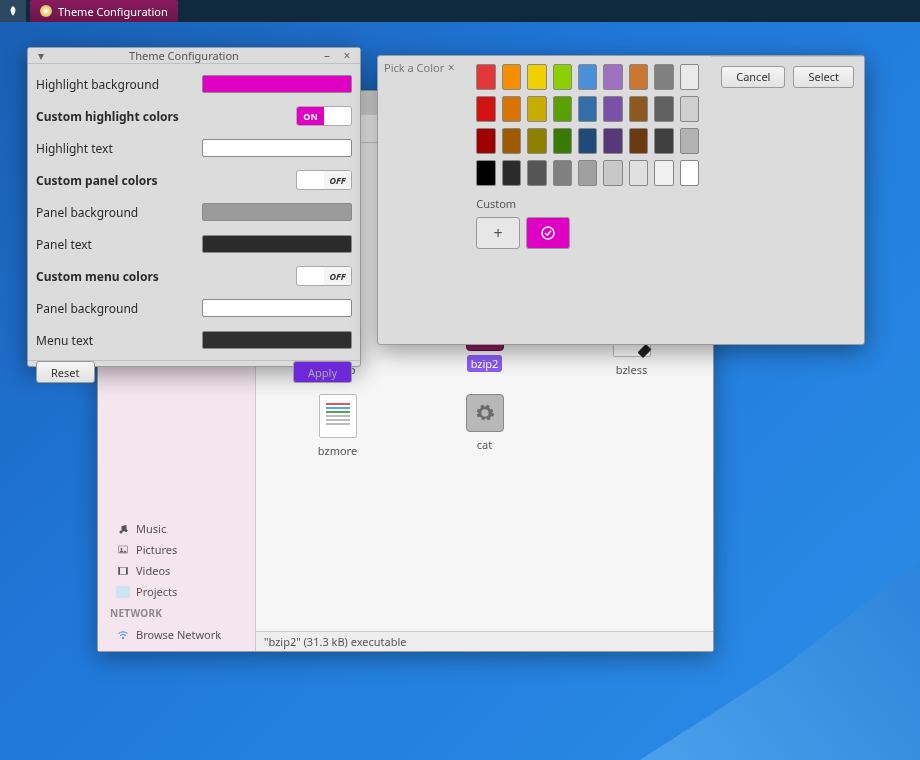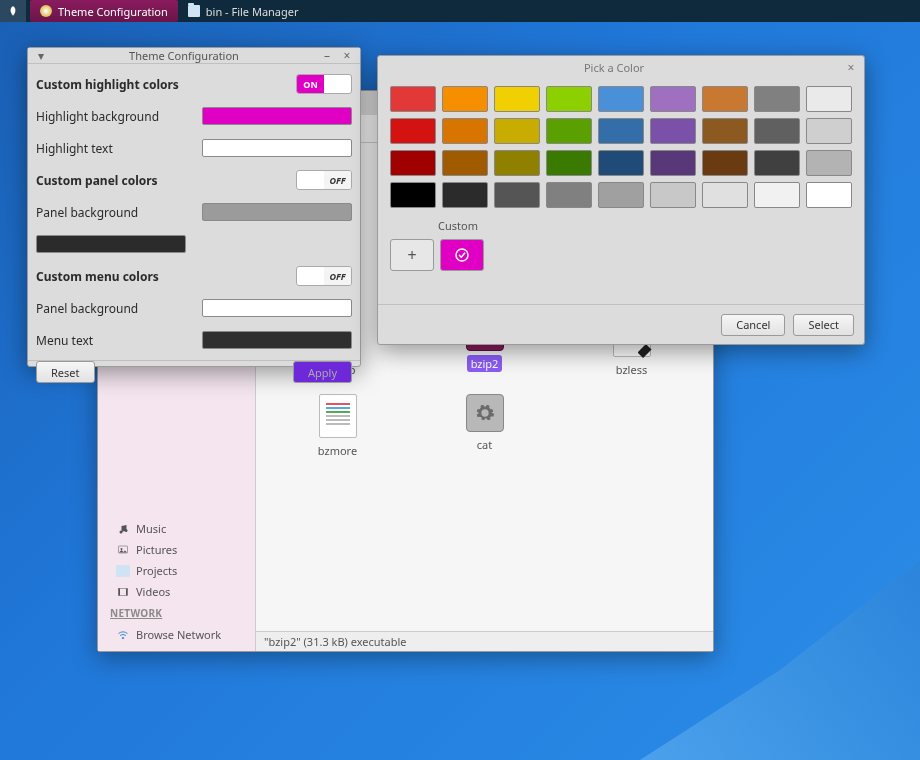--- a/index.html
+++ b/index.html
@@ -16,21 +16,21 @@
 .tb-folder::before { content:""; position:absolute; top:-2px; left:0; width:6px; height:2px; background:#cfe3f5; border-radius:1px 1px 0 0; }
 
 
 .wall-accent { position:absolute; bottom:0; right:0; width:280px; height:200px; background: linear-gradient(60deg, #63b2f0 0%, #2d82d4 100%); clip-path: polygon(100% 0, 100% 100%, 0 100%, 50% 55%); opacity:.6; }
 
 
 .fm { position:absolute; left:97px; top:90px; width:617px; height:562px; background:#f6f6f6; border:1px solid #999; border-radius:3px; box-shadow: 0 6px 24px rgba(0,0,0,.35); display:flex; flex-direction:column; }
 .fm-title { height:24px; background:#dadada; display:flex; align-items:center; justify-content:flex-end; padding:0 6px; gap:4px; }
 .fm-body { flex:1; display:flex; min-height:0; }
 .fm-sidebar { width:158px; background:#f4e5ef; border-right:1px solid #ccc; padding:6px 0; font-size:11px; color:#555; overflow:hidden; display:flex; flex-direction:column; justify-content:flex-end; }
-.fm-sidebar .cat { color:#8a8a8a; font-weight:700; padding:4px 12px 4px 12px; font-size:10px; letter-spacing:.3px;text-decoration:underline; }
+.fm-sidebar .cat { color:#8a8a8a; font-weight:700; padding:4px 12px 4px 12px; font-size:10px; letter-spacing:.3px; }
 .fm-sidebar .sbi { display:flex; align-items:center; gap:6px; padding:3px 8px 3px 18px; color:#555; }
 .fm-sidebar .sbi .sico { width:14px; height:12px; background:#cfe3f5; border-radius:1px; }
 .fm-main { flex:1; display:flex; flex-direction:column; }
 .fm-pathbar { height:28px; border-bottom:1px solid #ccc; display:flex; align-items:center; padding:0 8px; font-size:11px; gap:4px; }
 .fm-grid { flex:1; overflow:auto; padding:8px; }
 .fm-grid-inner { display:grid; grid-template-columns:repeat(3,1fr); row-gap:16px; }
 .fi { display:flex; flex-direction:column; align-items:center; gap:4px; font-size:11px; color:#555; }
 .fi .icon-doc { width:38px; height:44px; background:#fff; border:1px solid #bbb; border-radius:2px; position:relative; }
 .fi .icon-doc::before, .fi .icon-doc::after { content:""; position:absolute; left:6px; right:6px; height:2px; background:#d56; top:8px; box-shadow: 0 4px 0 #5ad, 0 8px 0 #5a5, 0 12px 0 #bbb, 0 16px 0 #bbb, 0 20px 0 #bbb; }
 .fi .icon-doc.link::after { content:""; position:absolute; box-shadow:none; bottom:-2px; right:-2px; left:auto; width:14px; height:14px; top:auto; background:#222; clip-path: polygon(0 60%, 60% 0, 100% 40%, 40% 100%); }
@@ -56,28 +56,28 @@
 .toggle .on { width:50%; height:100%; display:flex; align-items:center; justify-content:center; }
 .toggle .off { width:50%; height:100%; display:flex; align-items:center; justify-content:center; color:#888;font-style:italic; }
 .toggle.active .on { background:#e000c4; color:#fff; }
 .toggle.inactive .off { background:#f4f4f4; color:#333; }
 .tc-foot { height:34px; border-top:1px solid #c0c0c0; display:flex; align-items:flex-start; padding:0 8px; gap:12px; }
 .btn { height:22px; padding:0 14px; background:linear-gradient(#f6f6f6,#e2e2e2); border:1px solid #9a9a9a; border-radius:3px; font-size:11px; color:#333; display:flex; align-items:center; }
 .btn.disabled { color:#aaa; background:#6d28d9; }
 .tc-foot .sp { flex:1; }
 
 
-.cp { position:absolute; left:377px; top:55px; width:488px; height:290px; background:#dcdcdc; border:1px solid #9a9a9a; border-radius:3px; box-shadow: 0 6px 24px rgba(0,0,0,.4); display:flex; flex-direction:column; font-size:12px; }
+.cp { position:absolute; left:377px; top:55px; width:488px; height:290px; background:#dcdcdc; border:1px solid #9a9a9a; border-radius:3px; box-shadow: 0 6px 24px rgba(0,0,0,.4); display:flex; flex-direction:row; font-size:12px; }
 .cp-title { height:22px; display:flex; align-items:center; padding:0 6px; color:#777; font-size:11px; }
 .cp-title .t { flex:1; text-align:center; }
 .cp-title .x { width:14px; height:14px; font-size:12px; display:flex; align-items:center; justify-content:center; }
 .cp-body { flex:1; padding:8px 12px; }
 .cp-grid { display:grid; grid-template-columns:repeat(9,1fr); gap:6px; margin-bottom:10px; }
 .sw { height:26px; border:1px solid #888; border-radius:2px; }
-.cp-custom-lbl { color:#555; font-size:11px; margin-bottom:6px;margin-left:48px; }
+.cp-custom-lbl { color:#555; font-size:11px; margin-bottom:6px; }
 .cp-custom-row { display:flex; gap:6px; }
 .cp-add { width:44px; height:32px; border:1px solid #9a9a9a; background:#e7e7e7; border-radius:3px; display:flex; align-items:center; justify-content:center; font-size:16px; color:#555; }
 .cp-sel { width:44px; height:32px; border:1px solid #9a9a9a; border-radius:3px; background:#e000c4; display:flex; align-items:center; justify-content:center; }
 .cp-sel svg { width:18px; height:18px; stroke:#fff; fill:none; stroke-width:2; }
 .cp-foot { height:40px; border-top:1px solid #c0c0c0; display:flex; align-items:center; justify-content:flex-end; padding:0 10px; gap:8px; }
 </style>
 </head>
 <body>
 
 <div class="wall-accent"></div>
@@ -86,24 +86,20 @@
   <div class="menu-icon">
     <svg viewBox="0 0 24 24" fill="#fff">
         <circle cx="12" cy="12" r="9" fill="#2b4860"></circle>
         <path d="M12 4 C7 6 6 14 12 20 C18 14 17 6 12 4" fill="#fff"></path>
       </svg>
   </div>
   <div class="taskbar-item active">
     <span class="tb-ico" style="background:radial-gradient(#fff,#d0a000);border-radius:50%;"></span>
     <span>Theme Configuration</span>
   </div>
-  <div class="taskbar-item">
-    <span class="tb-ico tb-folder"></span>
-    <span>bin - File Manager</span>
-  </div>
 </div>
 
 <div class="fm">
   <div class="fm-title"></div>
   <div class="fm-pathbar">
     <span>‹</span>
     <span>›</span>
     <span class="tb-ico tb-folder" style="margin-left:6px;"></span>
     <span>Fil...</span>
   </div>
@@ -120,31 +116,31 @@
           </div>
           <div class="sbi">
             <svg width="14" height="12" viewBox="0 0 24 24" fill="#555">
               <rect x="3" y="4" width="18" height="14" rx="1" fill="none" stroke="#555"></rect>
               <circle cx="9" cy="10" r="2"></circle>
               <path d="M4 17 l5 -5 l4 4 l3 -3 l4 4"></path>
             </svg>
             <span>Pictures</span>
           </div>
           <div class="sbi">
-            <span class="sico"></span>
-            <span>Projects</span>
-          </div>
-          <div class="sbi">
             <svg width="14" height="12" viewBox="0 0 24 24" fill="#555">
               <rect x="3" y="5" width="18" height="14" fill="none" stroke="#555"></rect>
               <rect x="3" y="5" width="3" height="14" fill="#555"></rect>
               <rect x="18" y="5" width="3" height="14" fill="#555"></rect>
             </svg>
             <span>Videos</span>
           </div>
+          <div class="sbi">
+            <span class="sico"></span>
+            <span>Projects</span>
+          </div>
         </div>
       <div class="cat">NETWORK</div>
       <div id="fm-network">
           <div class="sbi">
             <svg width="14" height="12" viewBox="0 0 24 24" fill="none" stroke="#3a90d0" stroke-width="2">
               <path d="M3 9 a15 15 0 0 1 18 0"></path>
               <path d="M6 13 a10 10 0 0 1 12 0"></path>
               <circle cx="12" cy="18" r="1.5" fill="#3a90d0"></circle>
             </svg>
             <span>Browse Network</span>
@@ -212,46 +208,47 @@
 
 <div class="tc">
   <div class="tc-title">
     <span class="tbtn">▾</span>
     <span class="t">Theme Configuration</span>
     <span class="tbtn">–</span>
     <span class="tbtn">×</span>
   </div>
   <div class="tc-body" id="tc-body">
       <div class="row">
+        <span class="lbl">Highlight background</span>
+        <div class="swatch" style="background:#e000c4"></div>
+      </div>
+      <div class="row">
         <span class="lbl bold">Custom highlight colors</span>
         <div class="toggle active">
           <span class="on">ON</span>
           <span class="off"></span>
         </div>
       </div>
       <div class="row">
-        <span class="lbl">Highlight background</span>
-        <div class="swatch" style="background:#e000c4"></div>
-      </div>
-      <div class="row">
         <span class="lbl">Highlight text</span>
         <div class="swatch" style="background:#ffffff"></div>
       </div>
       <div class="row">
         <span class="lbl bold">Custom panel colors</span>
         <div class="toggle inactive">
           <span class="on"></span>
           <span class="off">OFF</span>
         </div>
       </div>
       <div class="row">
         <span class="lbl">Panel background</span>
         <div class="swatch" style="background:#9b9b9b"></div>
       </div>
       <div class="row">
+        <span class="lbl">Panel text</span>
         <div class="swatch" style="background:#2b2b2b"></div>
       </div>
       <div class="row">
         <span class="lbl bold">Custom menu colors</span>
         <div class="toggle inactive">
           <span class="on"></span>
           <span class="off">OFF</span>
         </div>
       </div>
       <div class="row">

